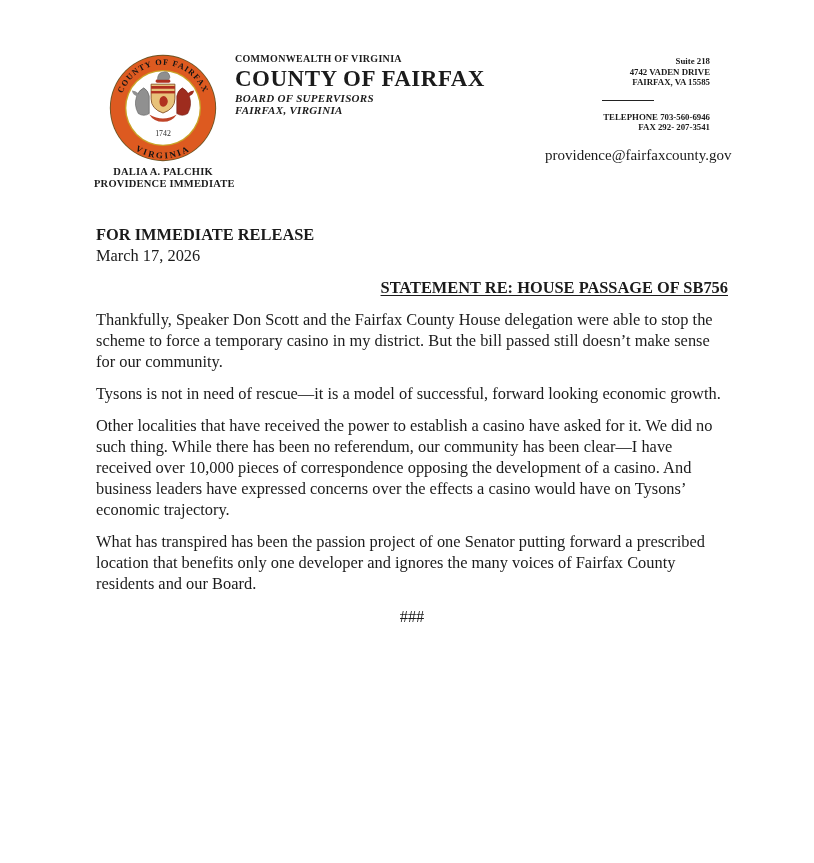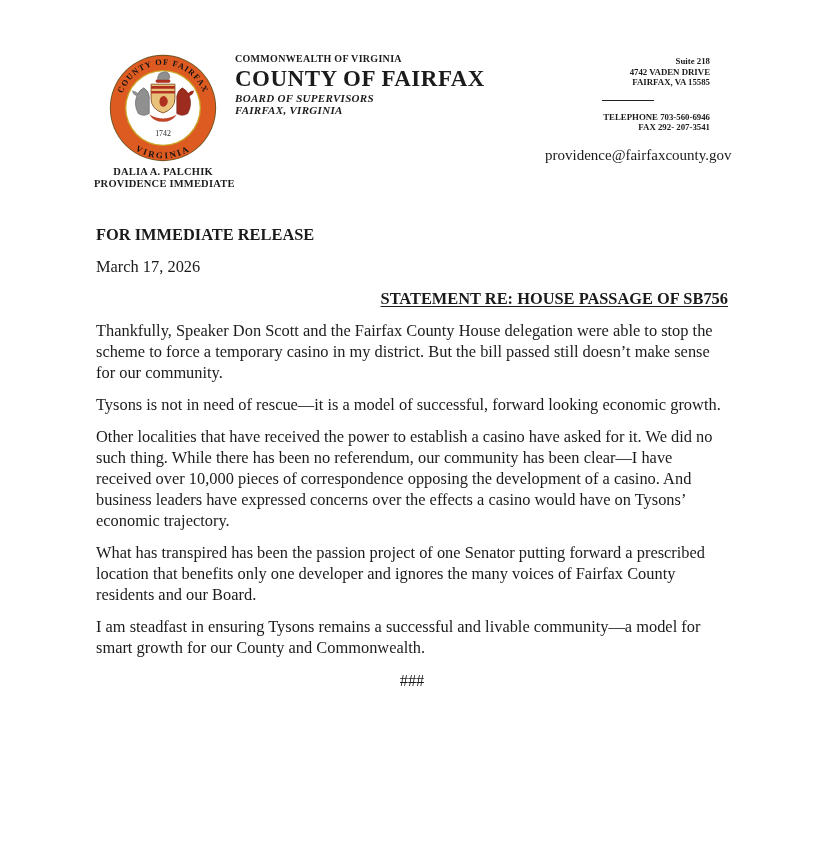--- a/index.html
+++ b/index.html
@@ -42,21 +42,21 @@
     width:52px; height:0; border-top:1.2px solid #222;
     margin:12px auto 11px auto;
   }
   .contact-email { font-size:15px; line-height:10.5px; margin-top:17px; }
 
   
   .doc-body {
     position:absolute; left:96px; top:224px; width:632px;
     font-size:16.4px; line-height:21px;
   }
-  .release-label { font-weight:bold; margin-bottom:11px; }
+  .release-label { font-weight:bold; }
   .release-date  { margin-bottom:11px; }
   .release-title {
     font-weight:bold; text-align:right;
     text-decoration:underline;
     text-underline-offset:2px;
     margin-bottom:11px;
   }
   .doc-body p { margin-bottom:11px; }
   .end-mark { text-align:center; margin-top:12px; }
 </style>
@@ -125,18 +125,17 @@
 
   <div class="doc-body">
     <div class="release-label">FOR IMMEDIATE RELEASE</div>
     <div class="release-date">March 17, 2026</div>
     <div class="release-title">STATEMENT RE: HOUSE PASSAGE OF SB756</div>
 
     <p>Thankfully, Speaker Don Scott and the Fairfax County House delegation were able to stop the scheme to force a temporary casino in my district. But the bill passed still doesn’t make sense for our community.</p>
     <p>Tysons is not in need of rescue—it is a model of successful, forward looking economic growth.</p>
     <p>Other localities that have received the power to establish a casino have asked for it. We did no such thing. While there has been no referendum, our community has been clear—I have received over 10,000 pieces of correspondence opposing the development of a casino. And business leaders have expressed concerns over the effects a casino would have on Tysons’ economic trajectory.</p>
     <p>What has transpired has been the passion project of one Senator putting forward a prescribed location that benefits only one developer and ignores the many voices of Fairfax County residents and our Board.</p>
-    <p>I am steadfast in ensuring Tysons remains a successful and livable community—a model for smart growth for our County and Commonwealth.</p>
 
     <div class="end-mark">###</div>
   </div>
 
 </div>
 
 </body></html>

